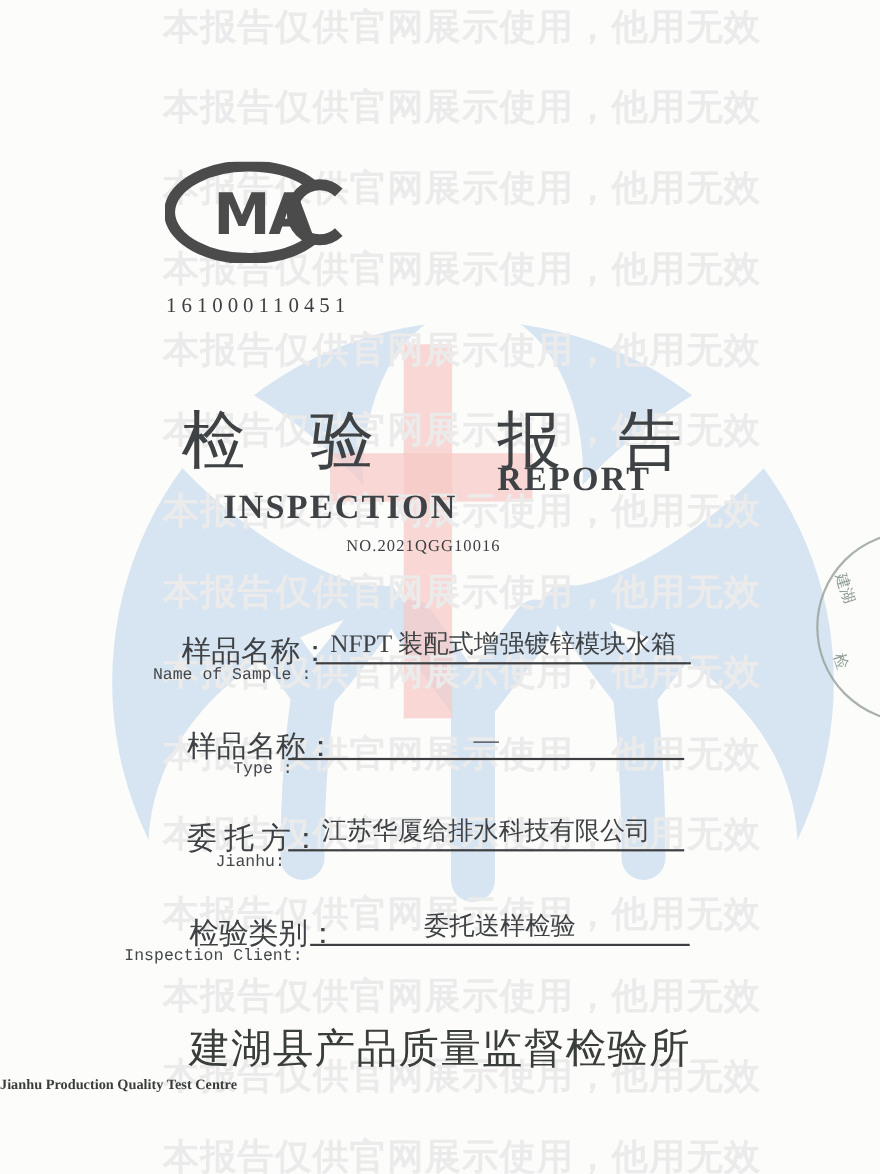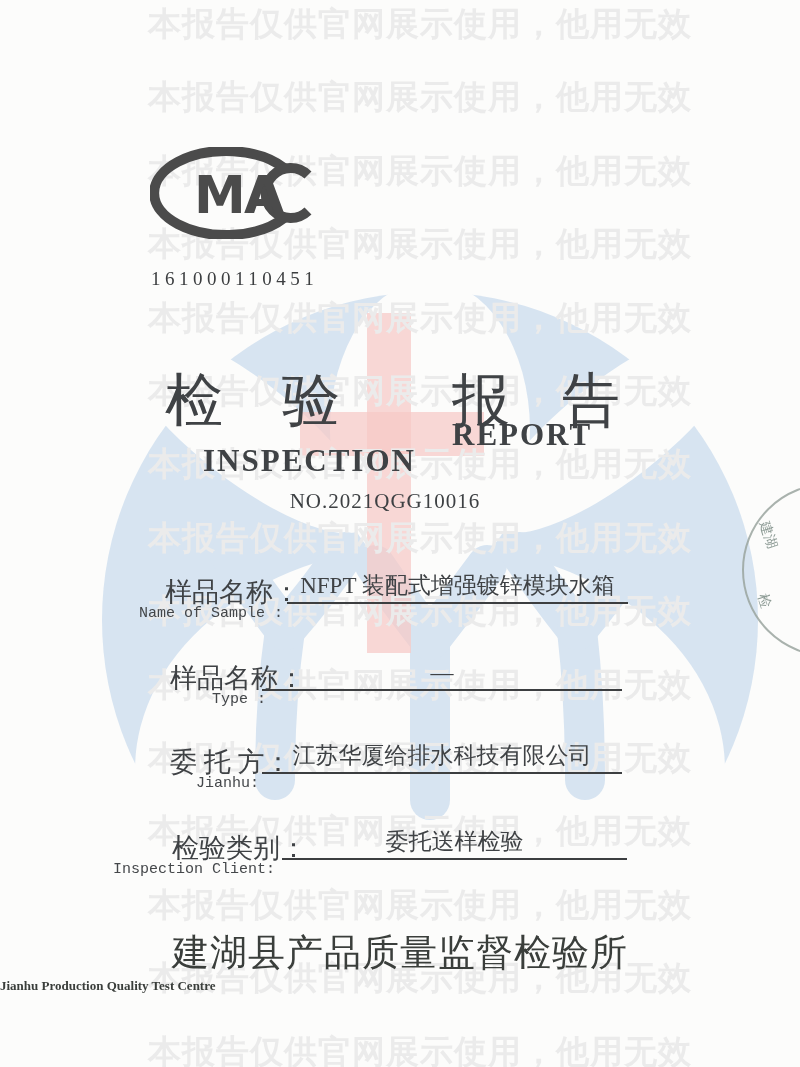--- a/index.html
+++ b/index.html
@@ -17,21 +17,21 @@
   #watermark-layer{left:0;top:0;width:800px;height:1067px;z-index:1;pointer-events:none;}
   .wm-row{
     position:absolute;left:148px;white-space:nowrap;
     font-family:"Liberation Sans","DejaVu Sans",sans-serif;
     font-size:33px;letter-spacing:1px;color:#ebebeb;font-weight:700;
   }
   
   .content{z-index:2;}
   .title-char{font-size:58px;color:#3f4245;}
   .en-title{font-size:31px;font-weight:700;letter-spacing:2px;color:#3f4245;}
-  .report-no{font-size:21px;letter-spacing:1px;color:#3d4043;}
+  .report-no{font-size:15px;letter-spacing:1px;color:#3d4043;}
   .zh-label{font-size:27px;color:#3f4245;white-space:nowrap;}
   .en-label{font-family:"Liberation Mono","DejaVu Sans Mono",monospace;font-size:15px;color:#44474a;white-space:nowrap;}
   .field-line{border-bottom:2px solid #3c3e40;height:36px;text-align:center;}
   .field-value{font-size:23px;color:#3f4245;white-space:nowrap;line-height:40px;}
   .code-num{font-family:"Liberation Serif","DejaVu Serif",serif;font-size:19px;letter-spacing:4.5px;color:#3c3e40;}
   .footer-zh{left:0;top:928px;width:800px;text-align:center;font-size:37px;letter-spacing:1px;color:#3a3e3b;}
   .footer-en{left:0;top:978px;width:800px;text-align:left;
     font-family:Liberation Serif, serif;
     font-size:13px;font-weight:700;color:#3a3e3b;letter-spacing:0;}
   

